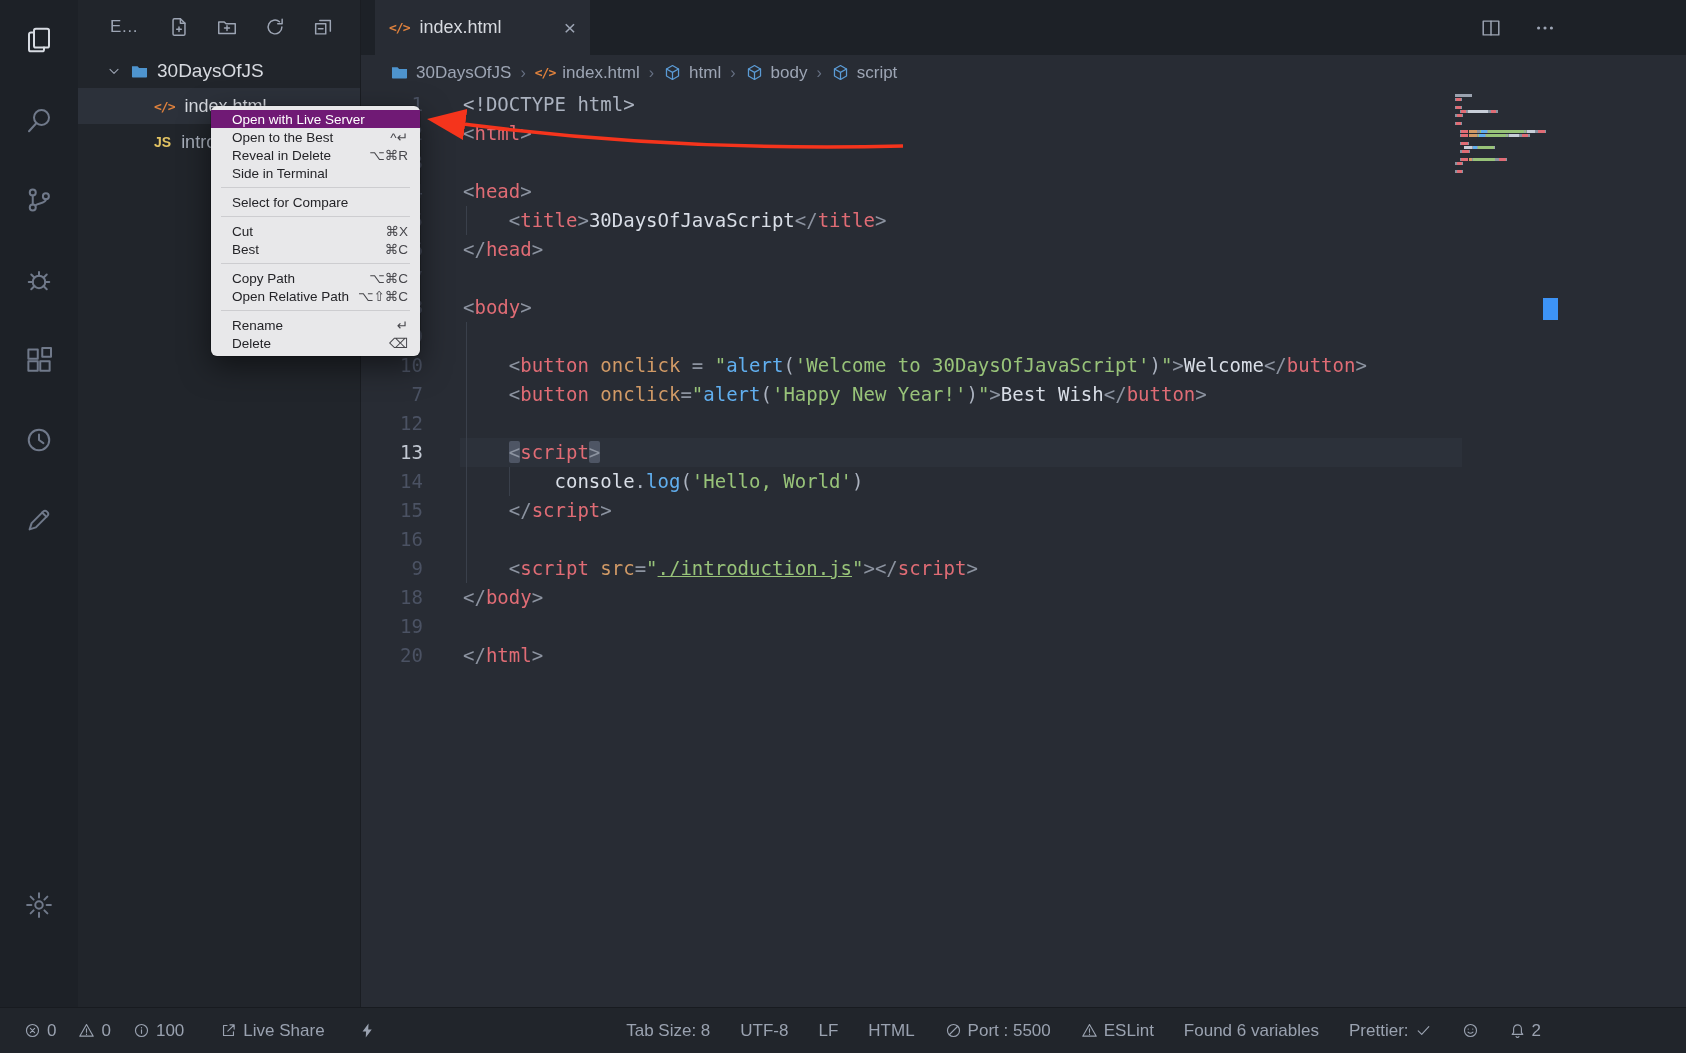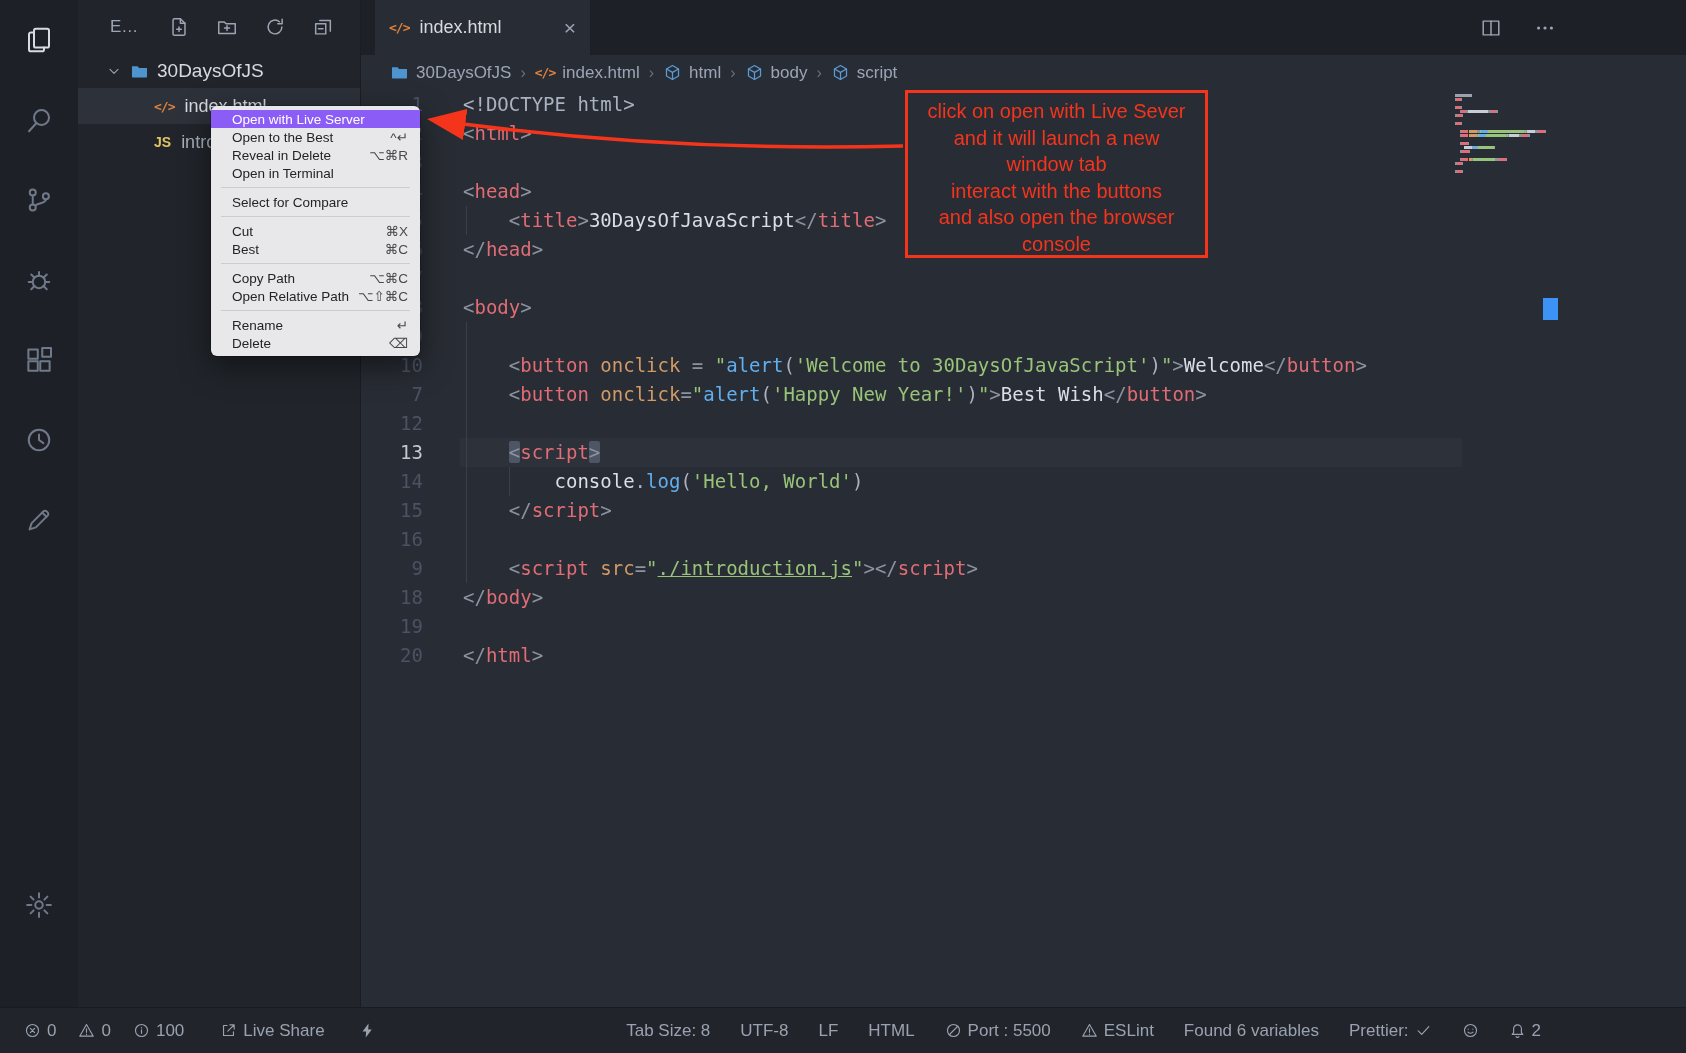--- a/index.html
+++ b/index.html
@@ -72,21 +72,21 @@
   .st-item{display:flex;align-items:center;gap:6px;margin-right:22px;cursor:pointer;white-space:nowrap;}
   .st-right{margin-left:auto;display:flex;align-items:center;}
   .st-right .st-item{margin-right:0;margin-left:30px;}
 
   
   .context-menu{position:absolute;left:211px;top:106px;width:209px;background:#e8e8ea;border-radius:6px;
                 box-shadow:0 10px 30px rgba(0,0,0,.5),0 0 0 1px rgba(0,0,0,.18);padding:4px 0;
                 font-size:13.5px;color:#242428;z-index:50;}
   .menu-item{display:flex;align-items:center;height:18px;padding:0 12px 0 21px;cursor:pointer;}
   .menu-item .sc{margin-left:auto;color:#47474c;}
-  .menu-item.hl{background:#8b5cf6;color:#fff;}
+  .menu-item.hl{background:#701a75;color:#fff;}
   .menu-item.hl .sc{color:#fff;}
   .menu-sep{height:1px;background:#cdcdd0;margin:5px 10px;}
 
   
   .annotation{position:absolute;left:905px;top:90px;width:303px;height:168px;border:3px solid #f5341c;
               box-sizing:border-box;color:#f5341c;font-size:20px;line-height:26.5px;text-align:center;
               padding-top:5px;z-index:40;font-weight:500;}
   .arrow-svg{position:absolute;left:0;top:0;z-index:60;pointer-events:none;}
 </style>
 </head>
@@ -562,21 +562,21 @@
     </div>
     <div class="menu-item">
       <span>Open to the Best</span>
       <span class="sc">^↵</span>
     </div>
     <div class="menu-item">
       <span>Reveal in Delete</span>
       <span class="sc">⌥⌘R</span>
     </div>
     <div class="menu-item">
-      <span>Open in Terminal</span>
+      <span>Side in Terminal</span>
       <span class="sc"></span>
     </div>
     <div class="menu-sep"></div>
     <div class="menu-item">
       <span>Select for Compare</span>
       <span class="sc"></span>
     </div>
     <div class="menu-sep"></div>
     <div class="menu-item">
       <span>Cut</span>
@@ -599,28 +599,20 @@
     <div class="menu-item">
       <span>Rename</span>
       <span class="sc">↵</span>
     </div>
     <div class="menu-item">
       <span>Delete</span>
       <span class="sc">⌫</span>
     </div>
   </div>
 
-  <div class="annotation">
-    <div>click on open with Live Sever</div>
-    <div>and it will launch a new</div>
-    <div>window tab</div>
-    <div>interact with the buttons</div>
-    <div>and also open the browser</div>
-    <div>console</div>
-  </div>
 
   <svg class="arrow-svg" width="1686" height="1053">
     <defs>
       <marker id="ah" markerWidth="11" markerHeight="9" refX="9" refY="4.5" orient="auto">
         <path d="M0,0 L11,4.5 L0,9 z" fill="#f5341c"></path>
       </marker>
     </defs>
     <path d="M903,146 Q660,152 434,120" fill="none" stroke="#f5341c" stroke-width="3.5" marker-end="url(#ah)"></path>
   </svg>
 

